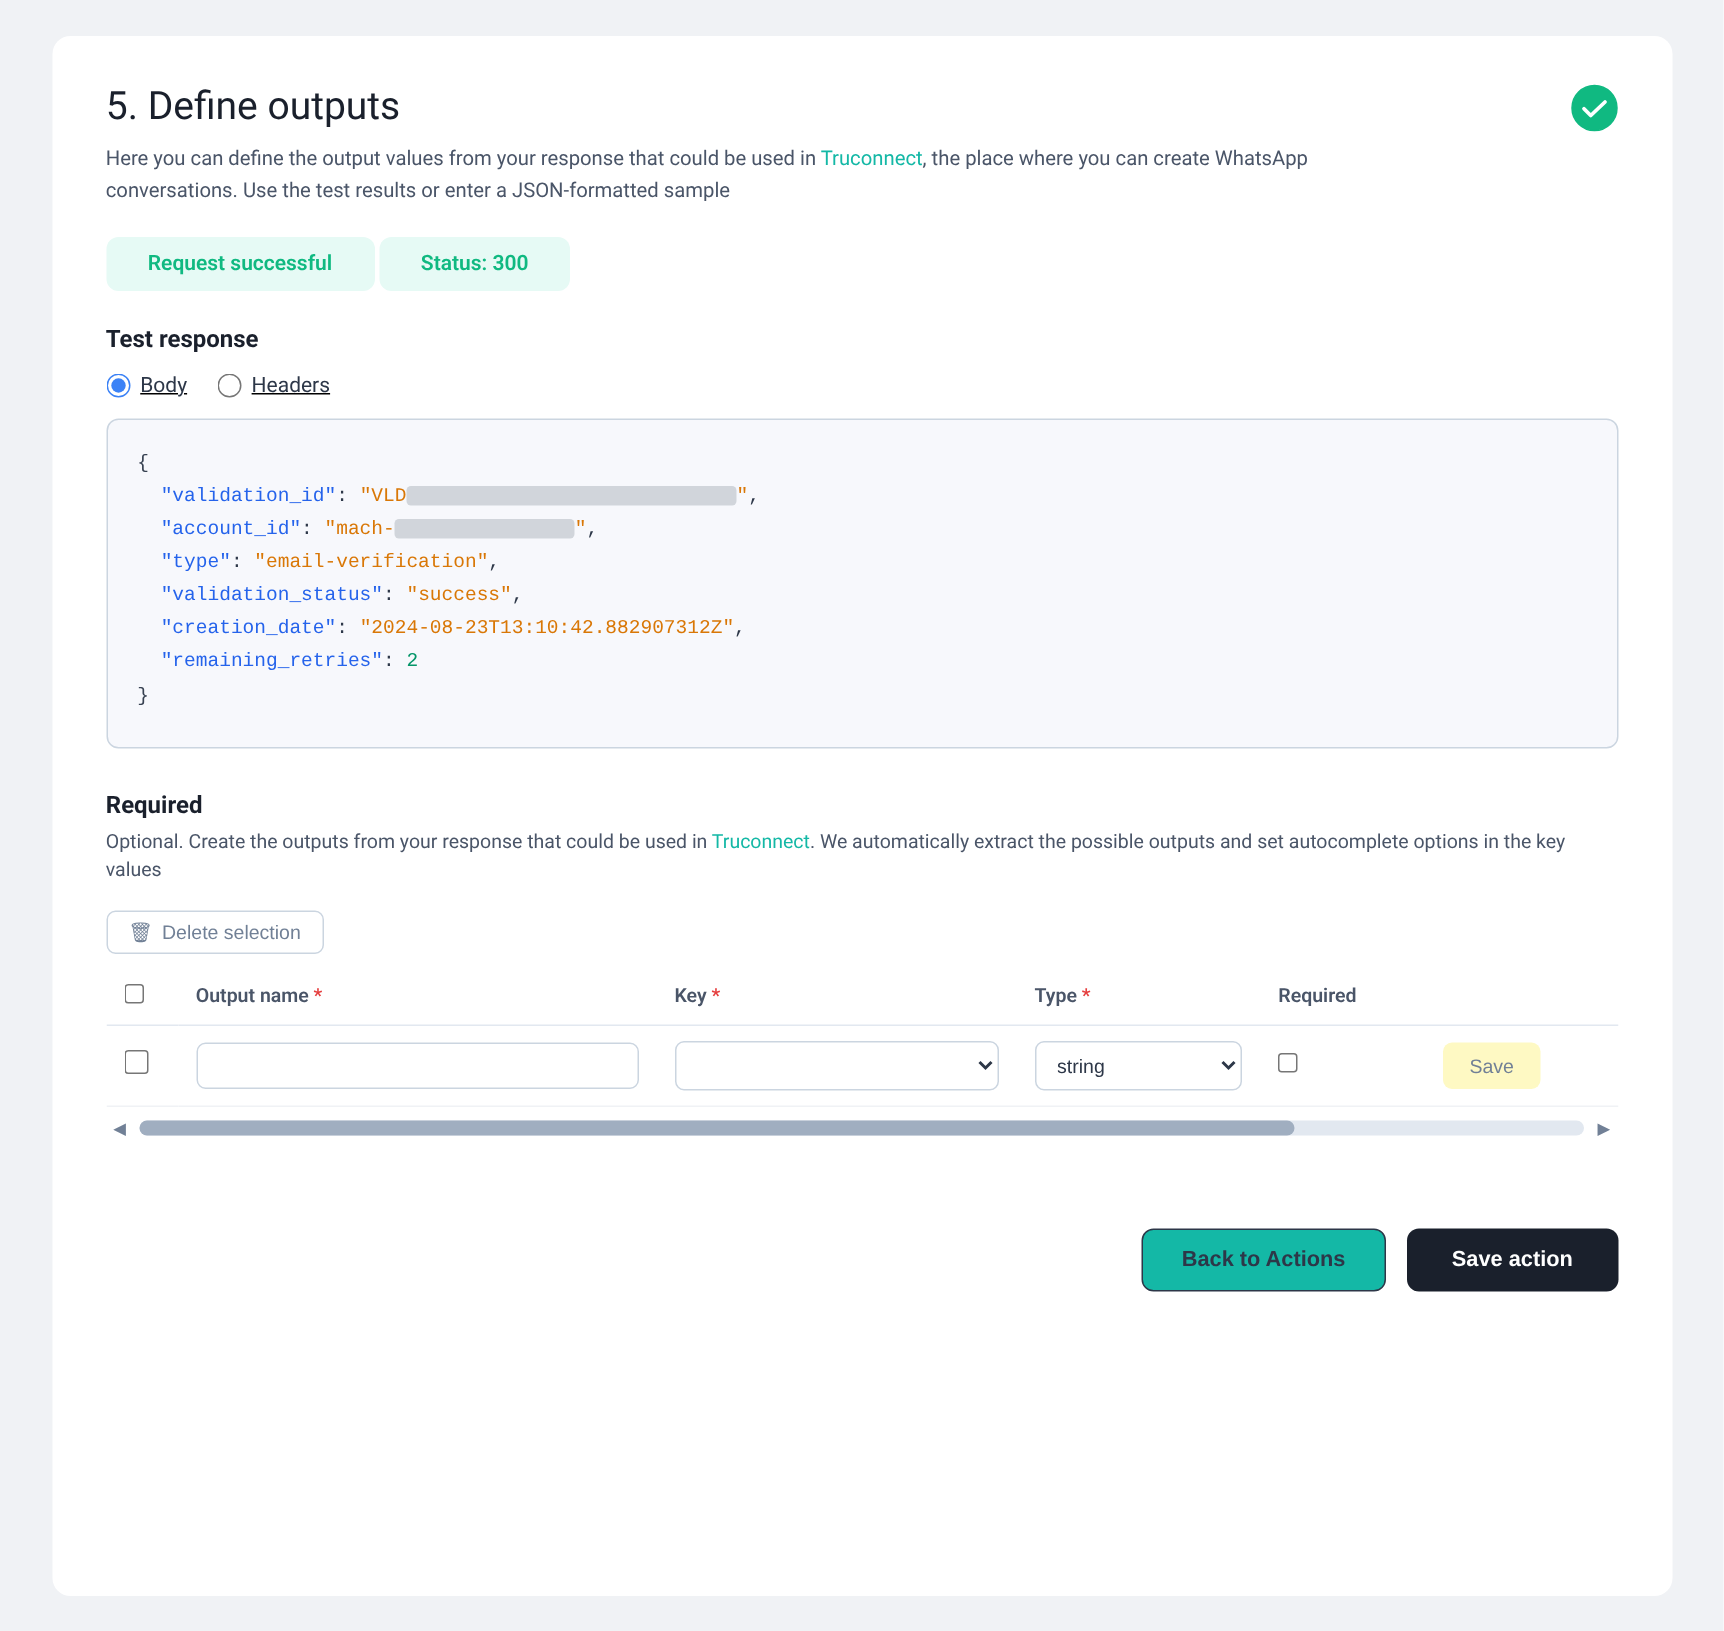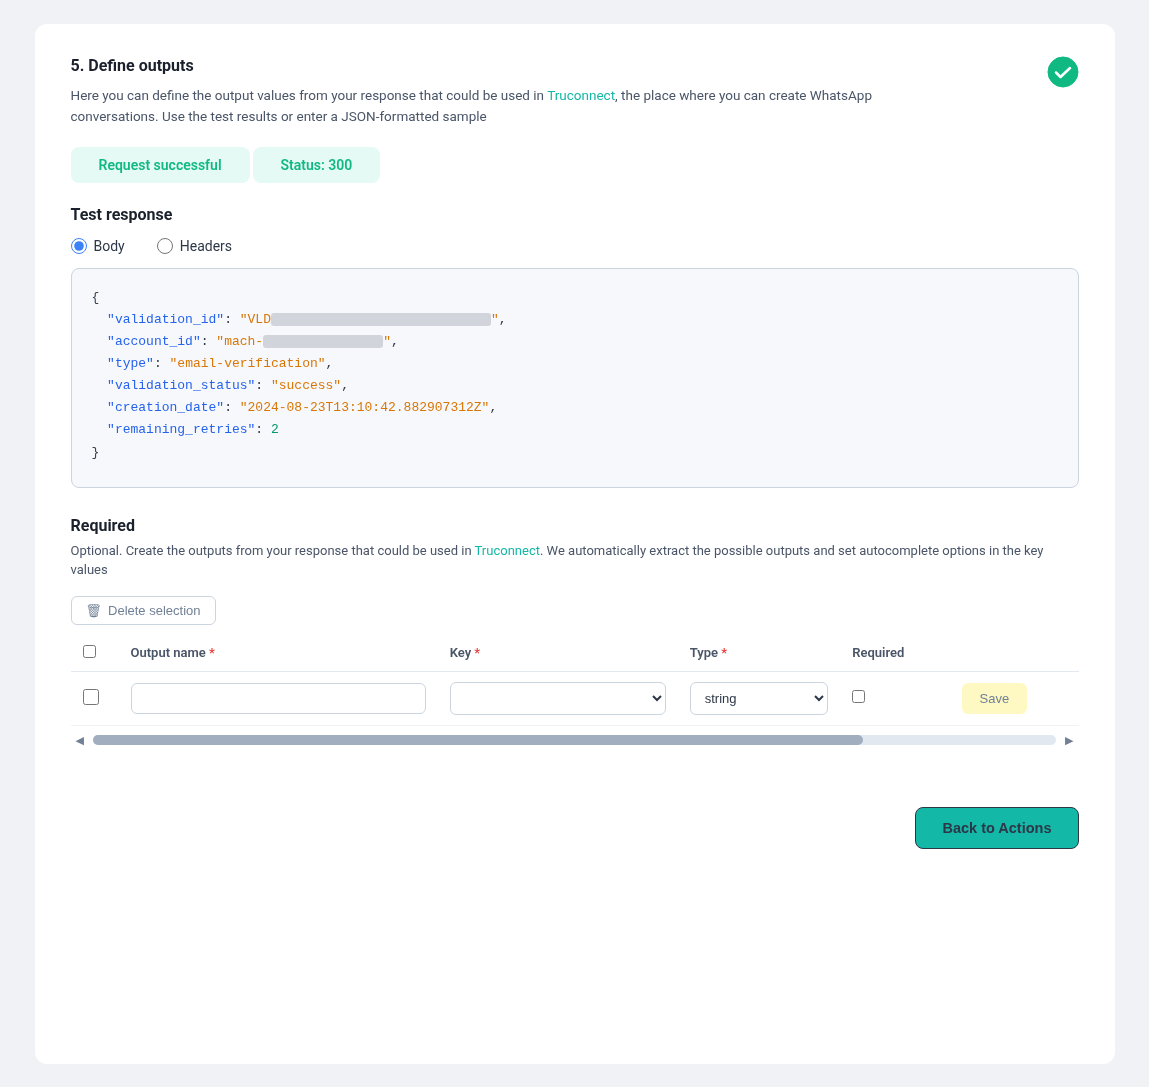--- a/index.html
+++ b/index.html
@@ -14,22 +14,22 @@
     }
     .container {
       background: #ffffff;
       border-radius: 12px;
       padding: 32px 36px 36px;
       width: 1080px;
       min-height: 1040px;
       position: relative;
     }
     .section-title {
-      font-size: 16px;
-      font-weight: 700;
+      font-size: 26px;
+      font-weight: 400;
       color: #1a202c;
       margin-bottom: 10px;
     }
     .description {
       font-size: 13.5px;
       color: #4a5568;
       line-height: 1.55;
       max-width: 820px;
     }
     .description .highlight {
@@ -63,23 +63,24 @@
       color: #10b981;
     }
     .test-response-title {
       font-size: 16px;
       font-weight: 700;
       color: #1a202c;
       margin-bottom: 14px;
     }
     .radio-group {
       display: flex;
-      gap: 32px;
+      gap: 20px;
       align-items: center;
       margin-bottom: 14px;
+      text-decoration: underline;
     }
     .radio-label {
       display: flex;
       align-items: center;
       gap: 7px;
       font-size: 14px;
       color: #2d3748;
       cursor: pointer;
     }
     .radio-label input[type="radio"] {
@@ -397,15 +398,16 @@
         <div class="scrollbar-track">
           <div class="scrollbar-thumb"></div>
         </div>
       </div>
       <span class="scroll-arrow">▶</span>
     </div>
   </div>
 
   <div class="footer-actions">
     <button class="btn-back">Back to Actions</button>
+    <button class="btn-save">Save action</button>
   </div>
 
 </div>
 
 </body></html>

